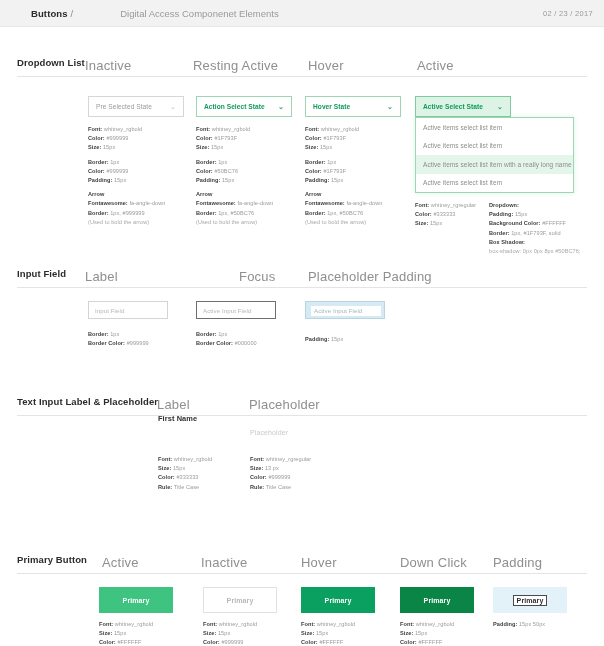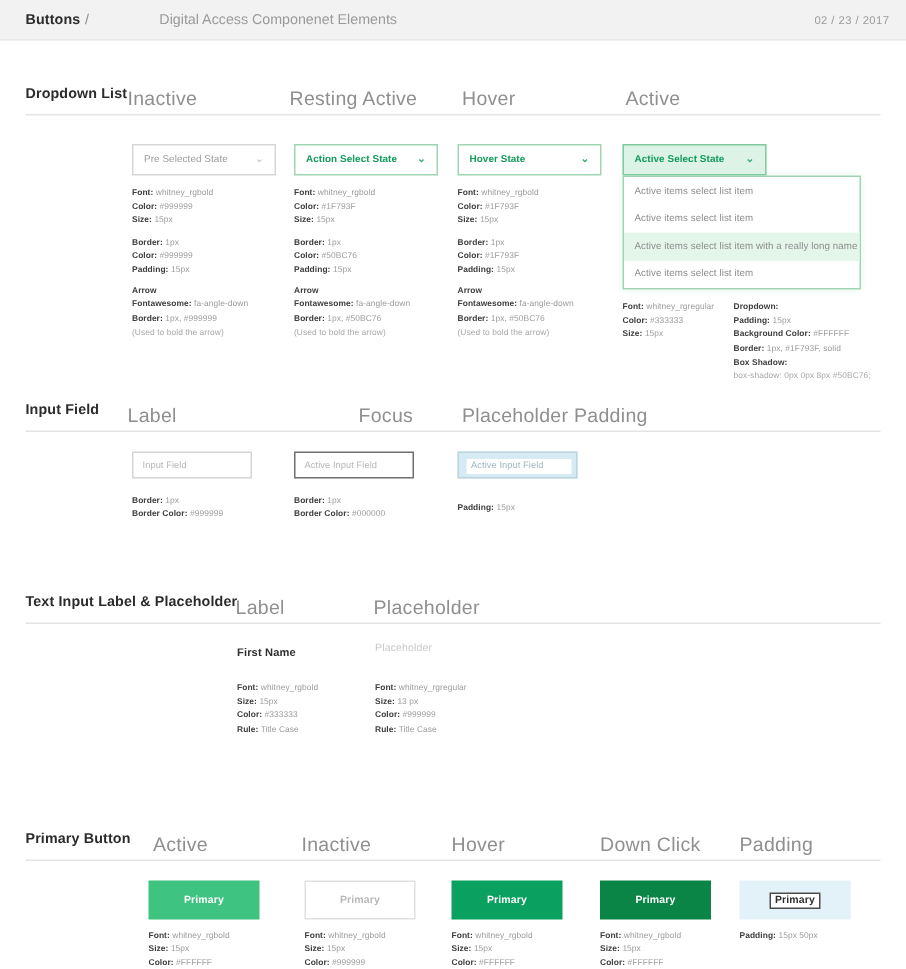--- a/index.html
+++ b/index.html
@@ -11,21 +11,21 @@
     color: #4a4a4a;
     overflow: hidden;
     position: relative;
   }
 
   
   .topbar {
     height: 27px;
     background: #f2f2f2;
     display: flex; align-items: center;
-    padding: 0 11px 0 17px;
+    padding: 0 11px 0 31px;
     border-bottom: 1px solid #e8e8e8;
   }
   .topbar .crumb-strong { font-size: 9.5px; font-weight: bold; color: #2b2b2b; letter-spacing: .1px;}
   .topbar .crumb-sep { font-size: 9.5px; color: #8d8d8d; margin: 0 3px; }
   .topbar .crumb-soft { font-size: 9.5px; color: #9a9a9a; margin-left: 44px; }
   .topbar .date { margin-left: auto; font-size: 7.5px; color: #9a9a9a; letter-spacing: .3px; }
 
   
   .section { position: absolute; left: 0; width: 604px; }
   .sec-head {
@@ -268,21 +268,21 @@
   </div>
 </div>
 
 <div class="section" style="top:396px;">
   <div class="sec-head">
     <span class="sec-title">Text Input Label &amp; Placeholder</span>
     <span class="col-label" style="left:140px;">Label</span>
     <span class="col-label" style="left:232px;">Placeholder</span>
   </div>
 
-  <span class="lbl-first" style="left:158px; top:34px;">First Name</span>
+  <span class="lbl-first" style="left:158px; top:18px;">First Name</span>
   <span class="lbl-ph" style="left:250px; top:33px;">Placeholder</span>
 
   <div class="spec" style="left:158px; top:59px;">
     <div><b>Font:</b> <span>whitney_rgbold</span></div>
     <div><b>Size:</b> <span>15px</span></div>
     <div><b>Color:</b> <span>#333333</span></div>
     <div><b>Rule:</b> <span>Title Case</span></div>
   </div>
 
   <div class="spec" style="left:250px; top:59px;">

